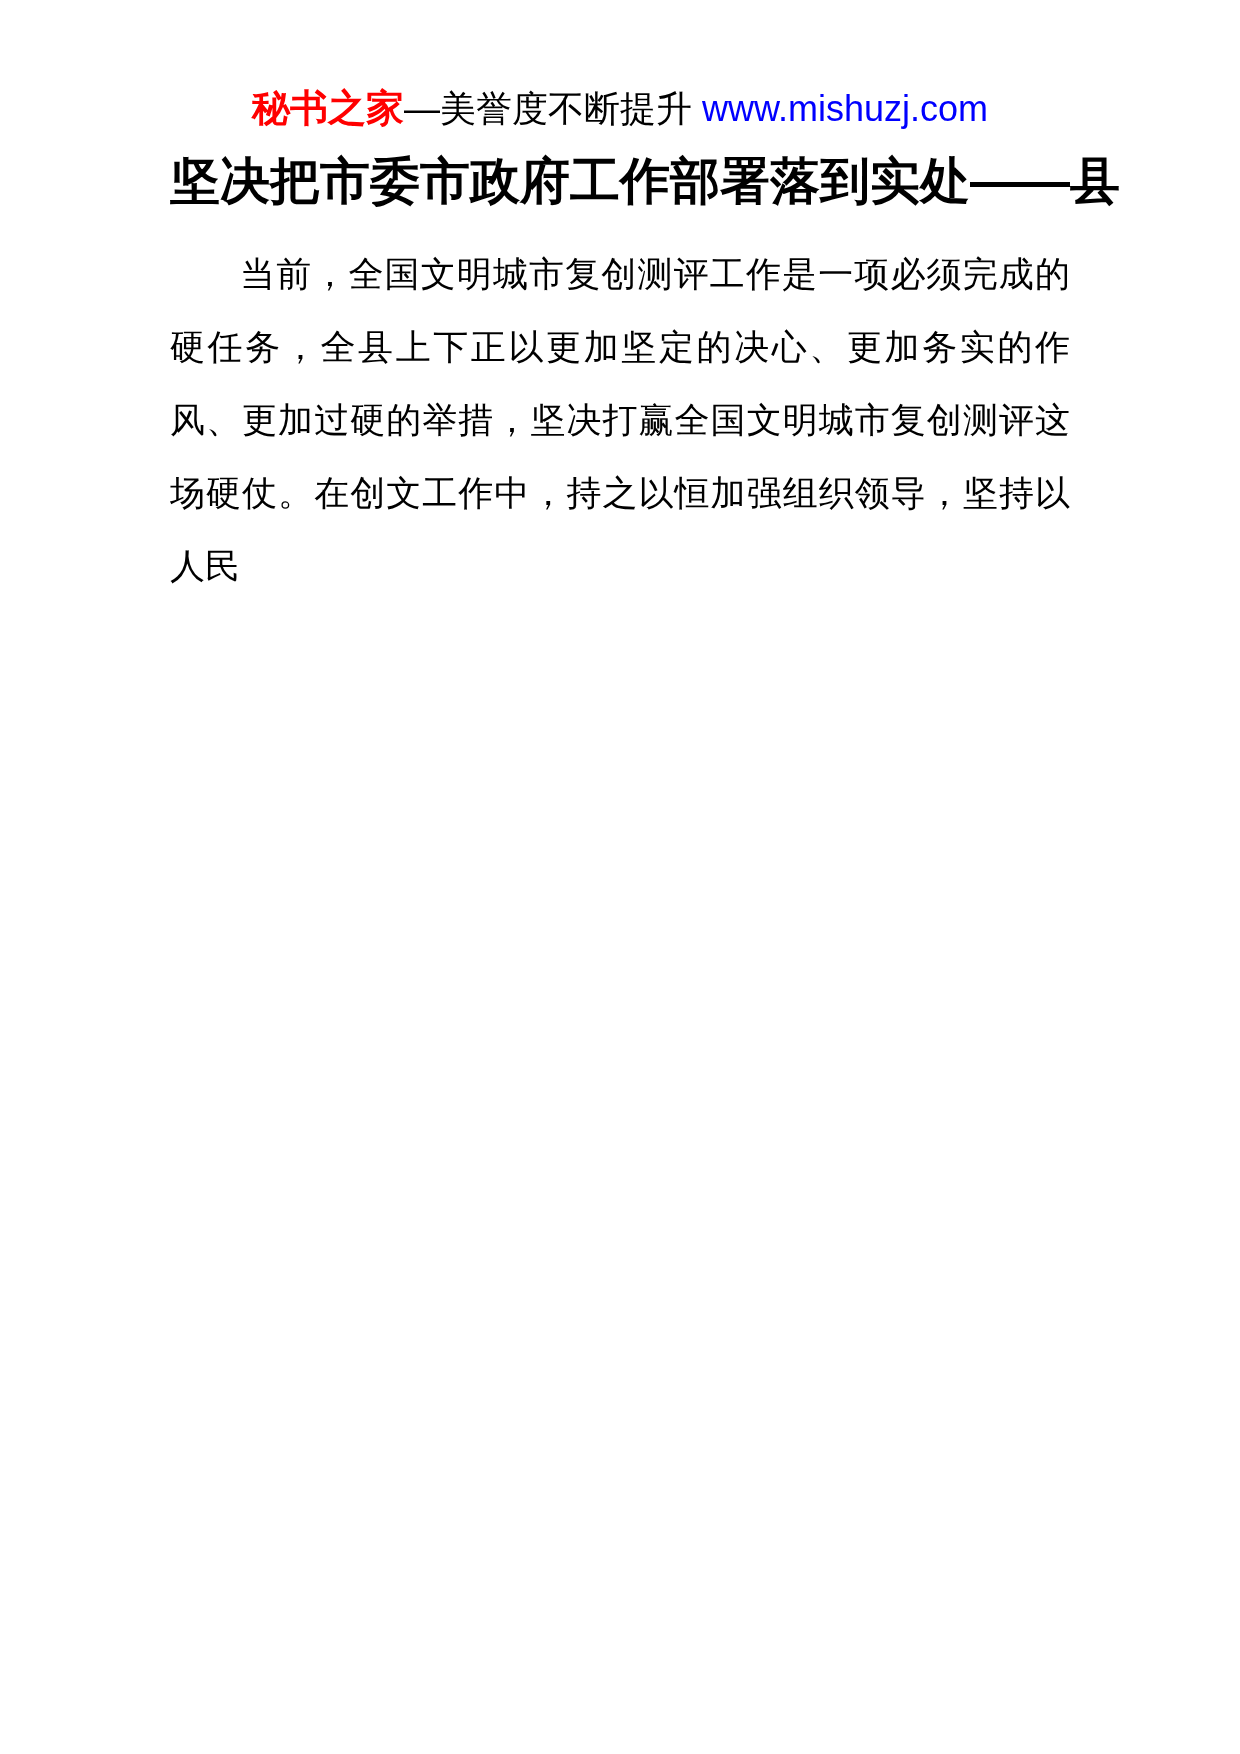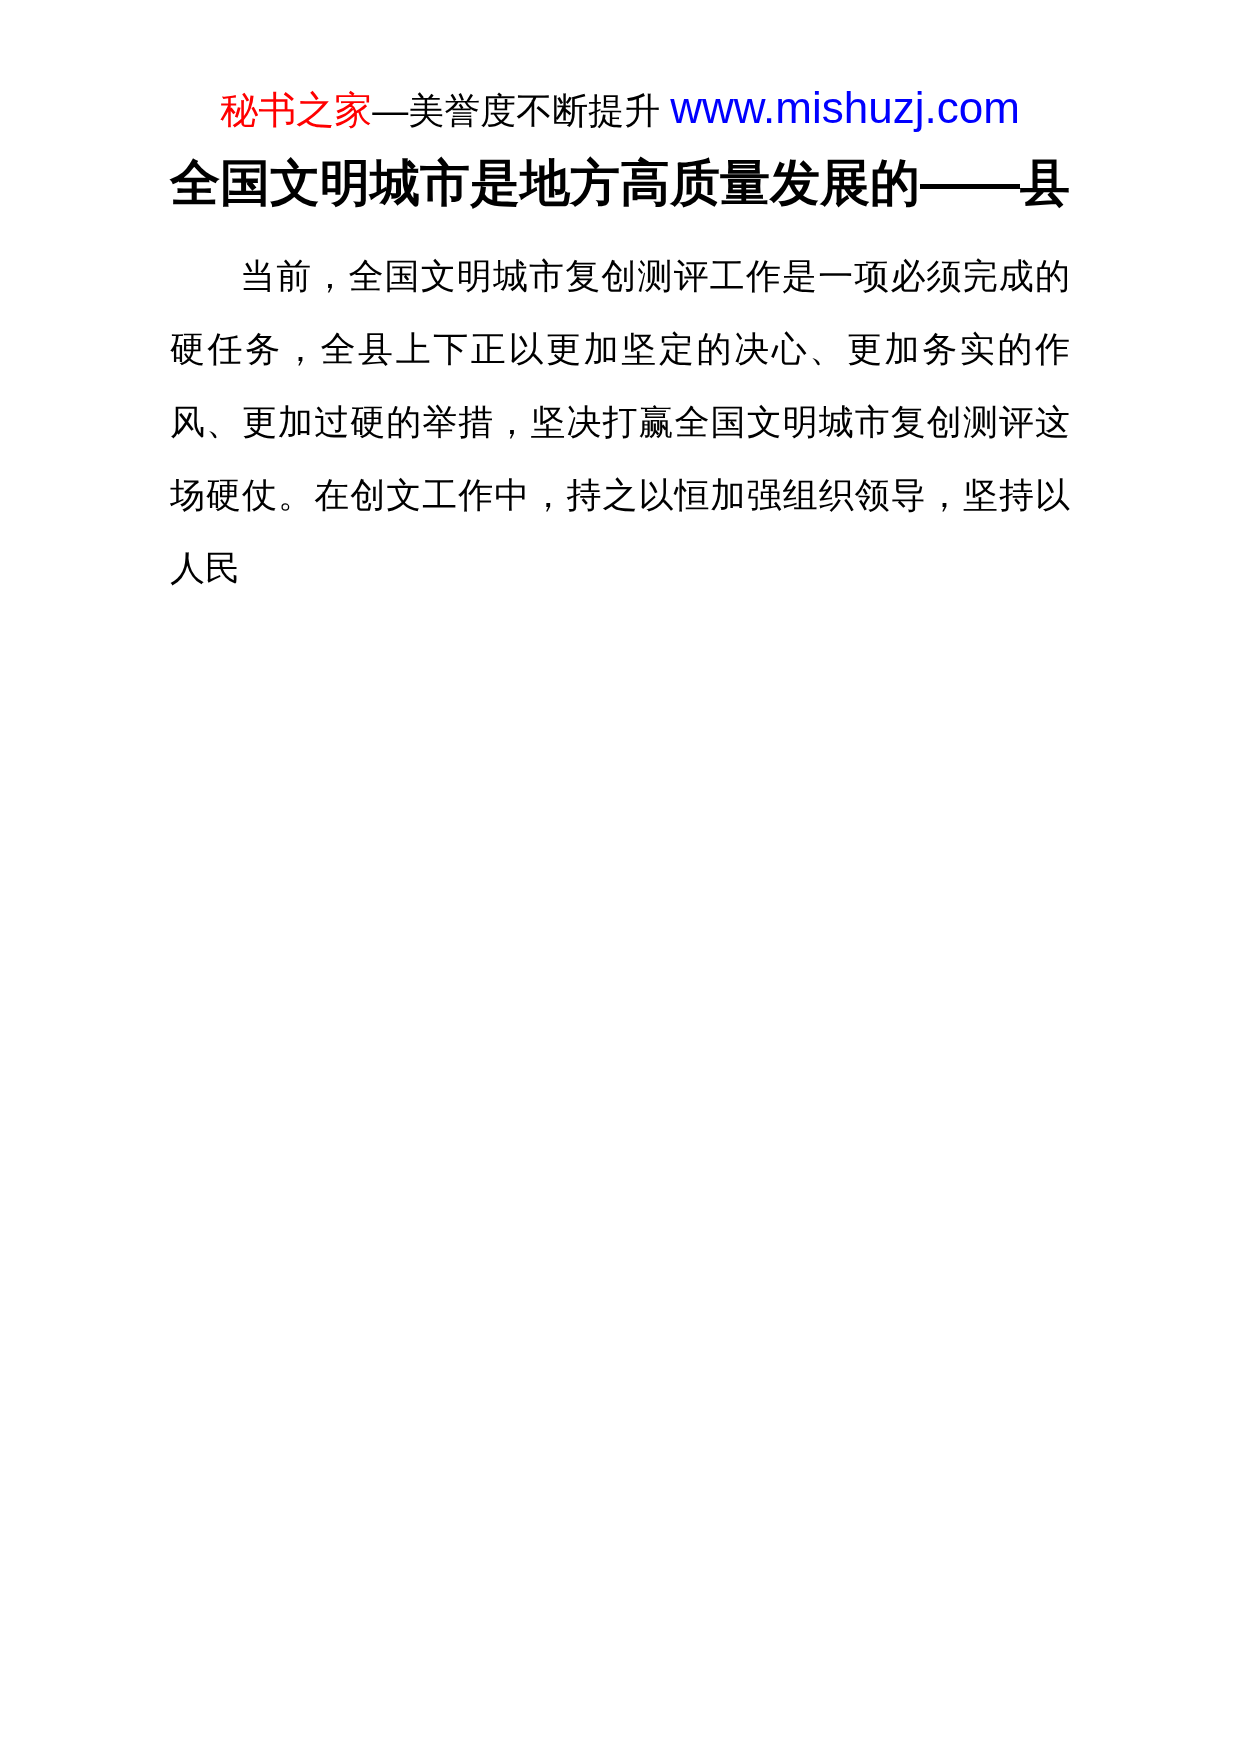--- a/index.html
+++ b/index.html
@@ -21,33 +21,33 @@
   }
   .header {
     text-align: center;
     white-space: nowrap;
     font-size: 34px;
     line-height: 48px;
     color: #000000;
   }
   .header .brand {
     color: #ff0000;
-    font-weight: normal;
+    font-weight: bold;
     font-size: 38px;
   }
   .header .dash,
   .header .tagline {
     color: #000000;
     font-size: 36px;
   }
   .header .url {
     color: #0000ff;
     text-decoration: none;
     margin-left: 10px;
-    font-size: 44px;
+    font-size: 36px;
   }
   .title {
     margin: 16px 0 0 0;
     text-align: center;
     font-size: 50px;
     line-height: 64px;
     font-weight: bold;
     color: #000000;
   }
   .title .title-line {
@@ -68,20 +68,20 @@
 </head>
 <body>
 
 <div class="page">
 
   <div class="header">
     <span class="brand">秘书之家</span><span class="dash">—</span><span class="tagline">美誉度不断提升</span><a class="url" href="#">www.mishuzj.com</a>
   </div>
 
   <h1 class="title">
-    <div class="title-line">全国文明城市是地方高质量发展的——县</div>
+    <div class="title-line">坚决把市委市政府工作部署落到实处——县</div>
   </h1>
 
   <div class="doc-body">
     <p>当前，全国文明城市复创测评工作是一项必须完成的硬任务，全县上下正以更加坚定的决心、更加务实的作风、更加过硬的举措，坚决打赢全国文明城市复创测评这场硬仗。在创文工作中，持之以恒加强组织领导，坚持以人民</p>
   </div>
 
 </div>
 
 </body></html>

